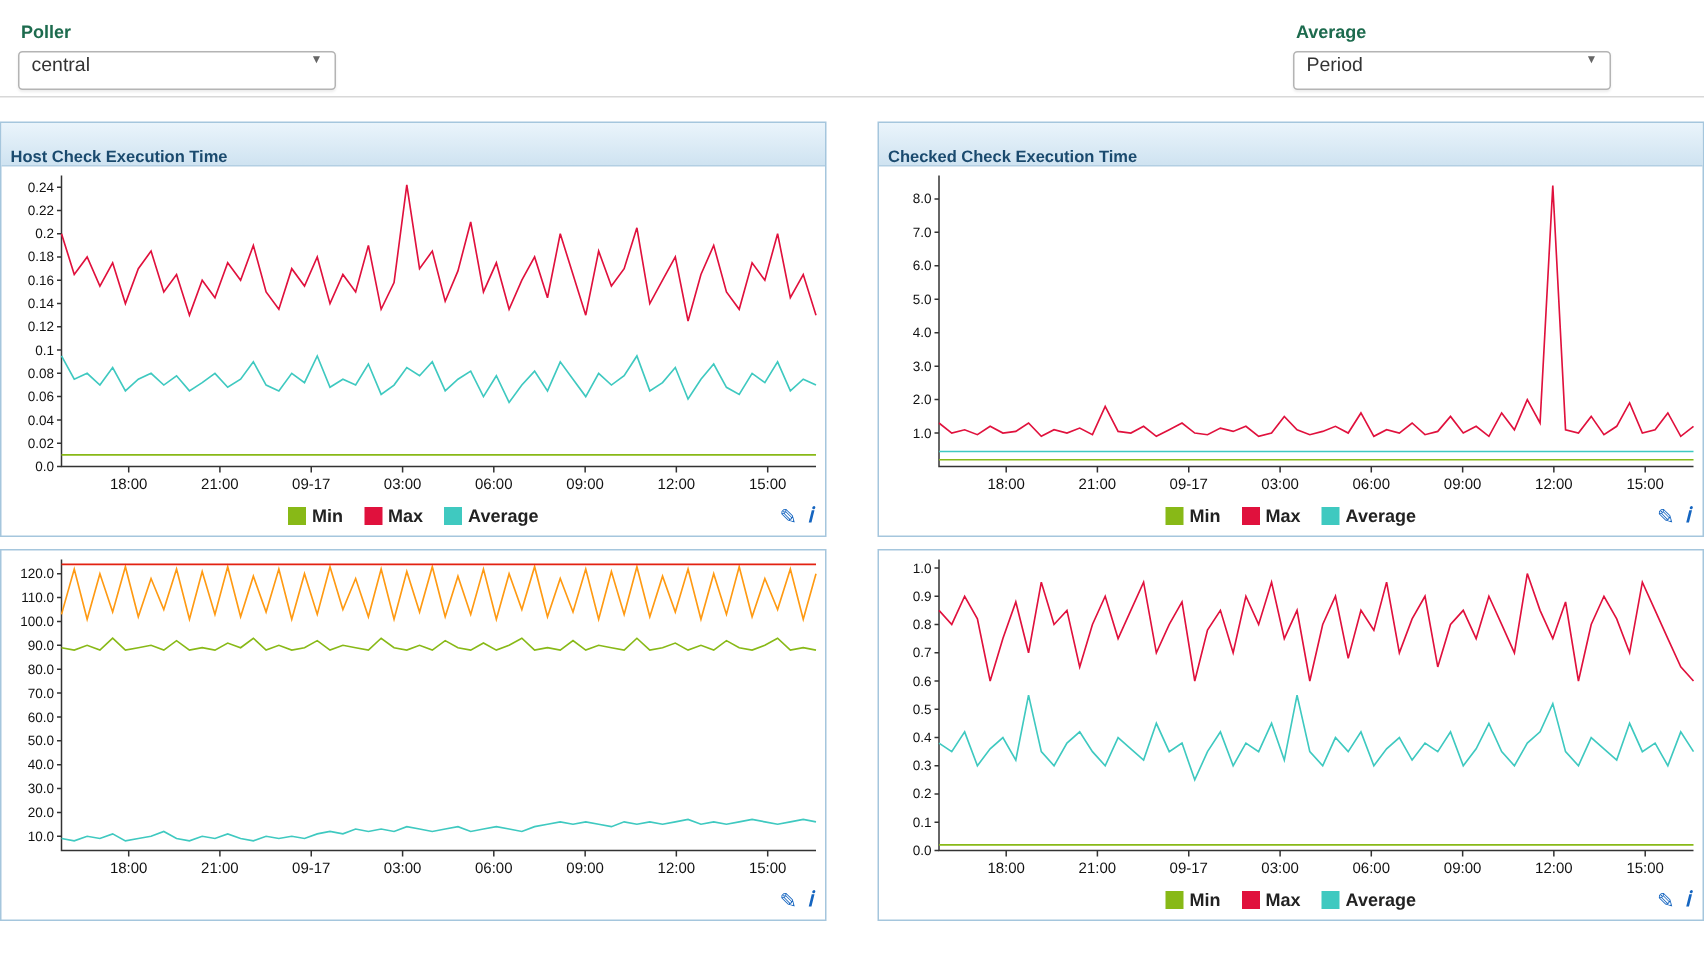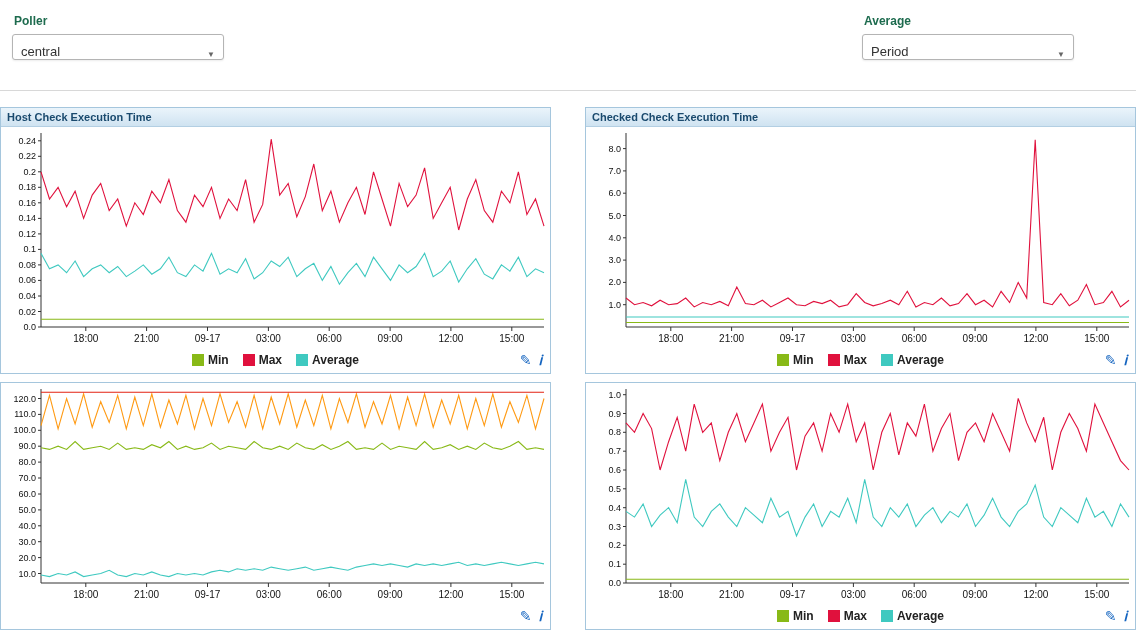--- a/index.html
+++ b/index.html
@@ -5,50 +5,50 @@
   * { box-sizing: border-box; }
   body {
     margin: 0;
     width: 1136px;
     height: 640px;
     background: #ffffff;
     font-family: "Liberation Sans", sans-serif;
     overflow: hidden;
   }
   .topbar {
-    height: 91px;
+    height: 65px;
     border-bottom: 1px solid #d8d8d8;
     display: flex;
     align-items: flex-start;
   }
   .filter { display: flex; flex-direction: column; margin: 12px 0 0 12px; }
   .filter-label { font-size: 12px; font-weight: bold; color: #1d6b4e; margin: 2px 0 6px 2px; }
   .select {
     width: 212px; height: 26px;
     border: 1px solid #b4b4b4; border-radius: 3px;
     background: #fff;
-    display: flex; align-items: flex-end; justify-content: space-between;
+    display: flex; align-items: flex-start; justify-content: space-between;
     padding: 0 8px;
     font-size: 13px; color: #333;
     cursor: pointer;
     box-shadow: 0 1px 2px rgba(0,0,0,.08);
   }
   .chev { font-size: 8px; color: #666; }
   .filter.period { margin-left: auto; margin-right: 62px; }
   .grid {
     display: grid;
     grid-template-columns: 551px 551px;
     column-gap: 34px;
     row-gap: 8px;
     margin-top: 16px;
   }
   .panel { border: 1px solid #a5c6dd; background: #fff; }
   .panel-header {
     height: 19px; line-height: 18px;
-    padding: 0 6px;
+    padding: 14px 6px;
     background: linear-gradient(#eaf4fb, #cfe3f1);
     border-bottom: 1px solid #b3cfe3;
     font-size: 11px; font-weight: bold; color: #1a4a6e;
     white-space: nowrap; overflow: hidden;
   }
   svg { display: block; font-family: "Liberation Sans", sans-serif; }
   .panel-footer {
     position: relative; height: 26px;
     display: flex; align-items: center; justify-content: center;
   }

